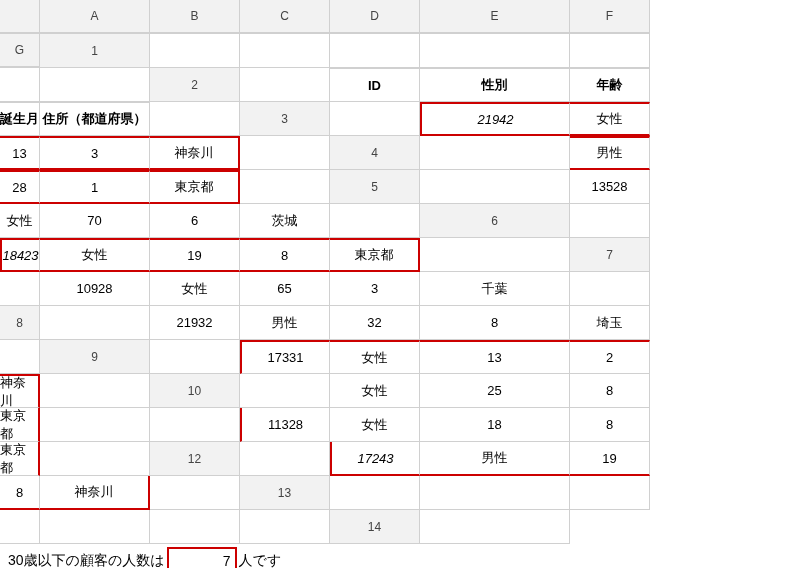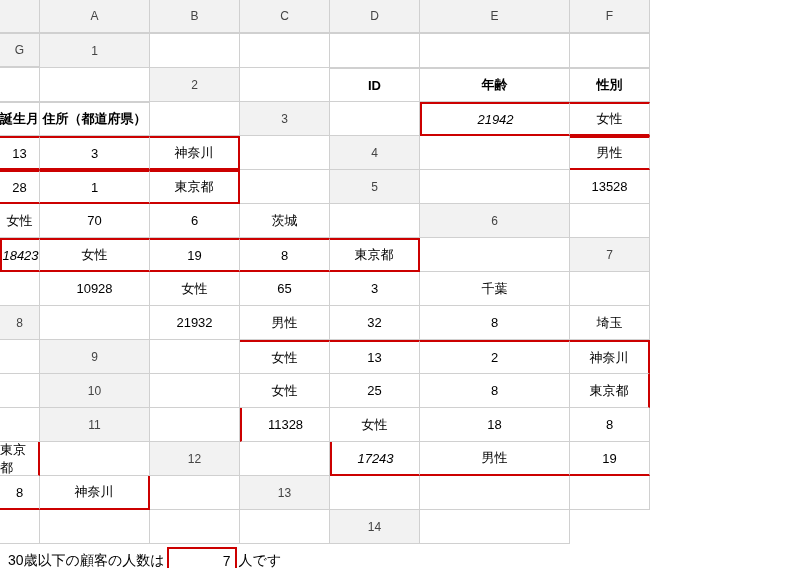--- a/index.html
+++ b/index.html
@@ -139,22 +139,22 @@
     <div class="cell empty"></div>
     <div class="cell empty"></div>
     <div class="cell empty"></div>
     <div class="cell empty"></div>
     <div class="cell empty"></div>
     <div class="cell empty"></div>
 
     <div class="cell row-header">2</div>
     <div class="cell empty"></div>
     <div class="cell header-row">ID</div>
+    <div class="cell header-row">性別</div>
     <div class="cell header-row">年齢</div>
-    <div class="cell header-row">性別</div>
     <div class="cell header-row">誕生月</div>
     <div class="cell header-row">住所（都道府県）</div>
     <div class="cell empty"></div>
 
     <div class="cell row-header">3</div>
     <div class="cell empty"></div>
     <div class="cell red-border-top-left red-border-bottom-left">21942</div>
     <div class="cell red-border-top red-border-bottom">女性</div>
     <div class="cell red-border-top red-border-bottom">13</div>
     <div class="cell red-border-top red-border-bottom">3</div>
@@ -200,35 +200,35 @@
     <div class="cell empty"></div>
     <div class="cell">21932</div>
     <div class="cell">男性</div>
     <div class="cell">32</div>
     <div class="cell">8</div>
     <div class="cell">埼玉</div>
     <div class="cell empty"></div>
 
     <div class="cell row-header">9</div>
     <div class="cell empty"></div>
+    <div class="cell red-border-top-left red-border-left">17331</div>
     <div class="cell red-border-top">女性</div>
     <div class="cell red-border-top">13</div>
     <div class="cell red-border-top">2</div>
     <div class="cell red-border-top-right red-border-right">神奈川</div>
     <div class="cell empty"></div>
 
     <div class="cell row-header">10</div>
     <div class="cell empty"></div>
     <div class="cell">女性</div>
     <div class="cell">25</div>
     <div class="cell">8</div>
     <div class="cell red-border-right">東京都</div>
     <div class="cell empty"></div>
 
-    <div class="cell row-header">11</div>
     <div class="cell empty"></div>
     <div class="cell red-border-left">11328</div>
     <div class="cell">女性</div>
     <div class="cell">18</div>
     <div class="cell">8</div>
     <div class="cell red-border-right">東京都</div>
     <div class="cell empty"></div>
 
     <div class="cell row-header">12</div>
     <div class="cell empty"></div>

